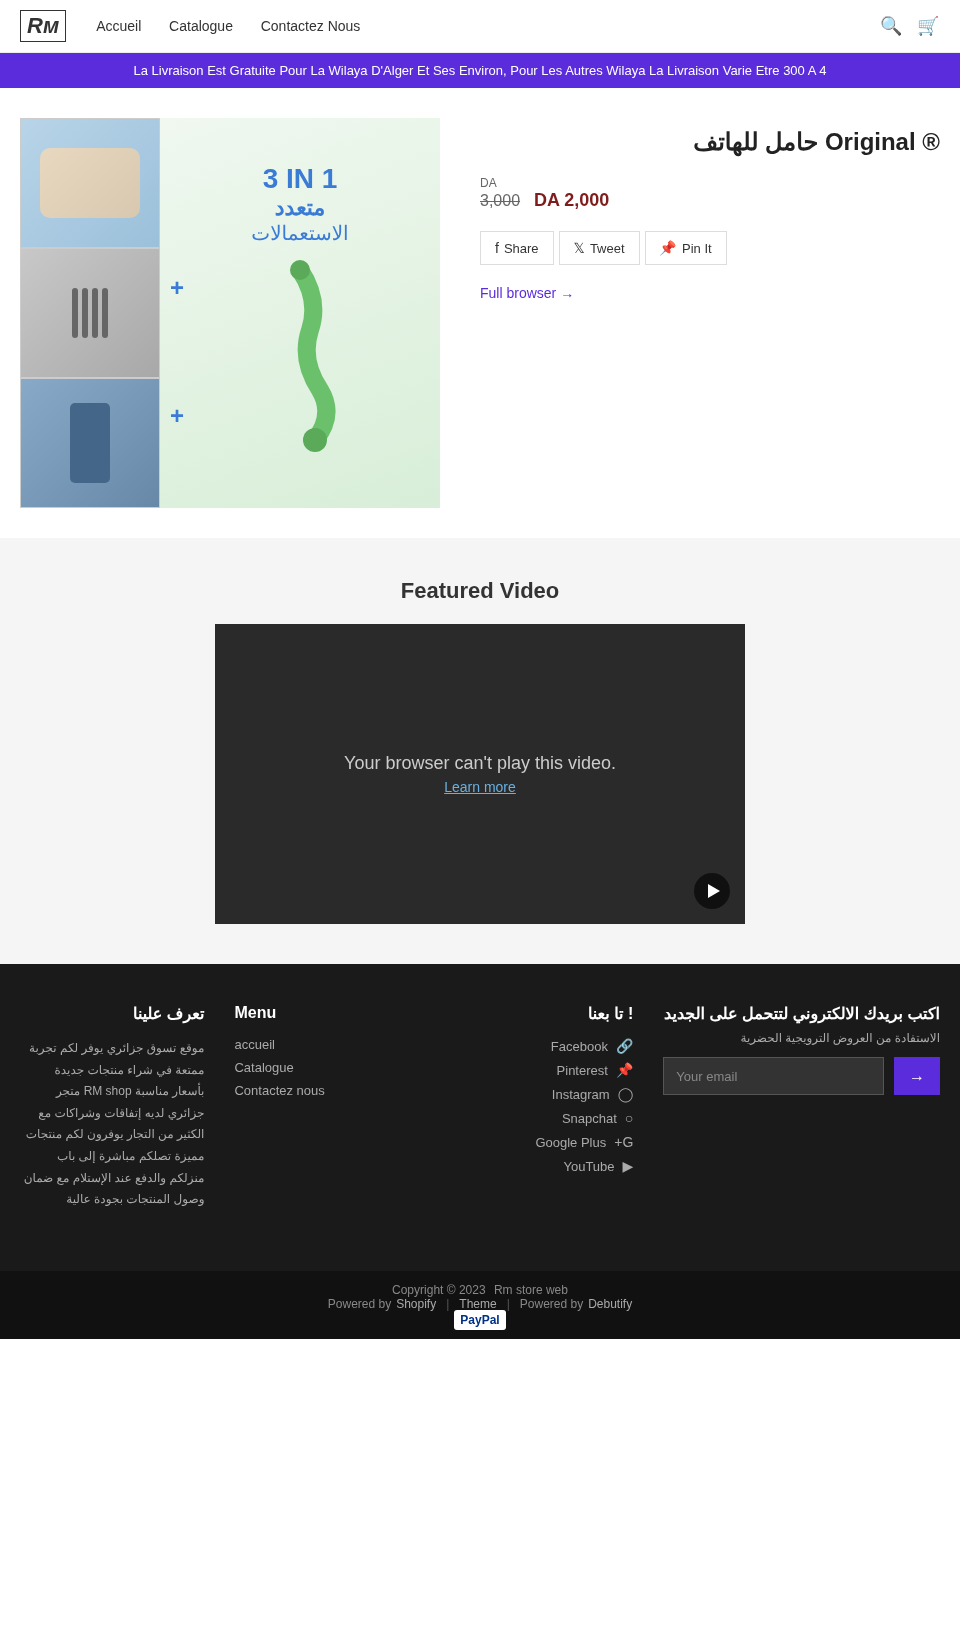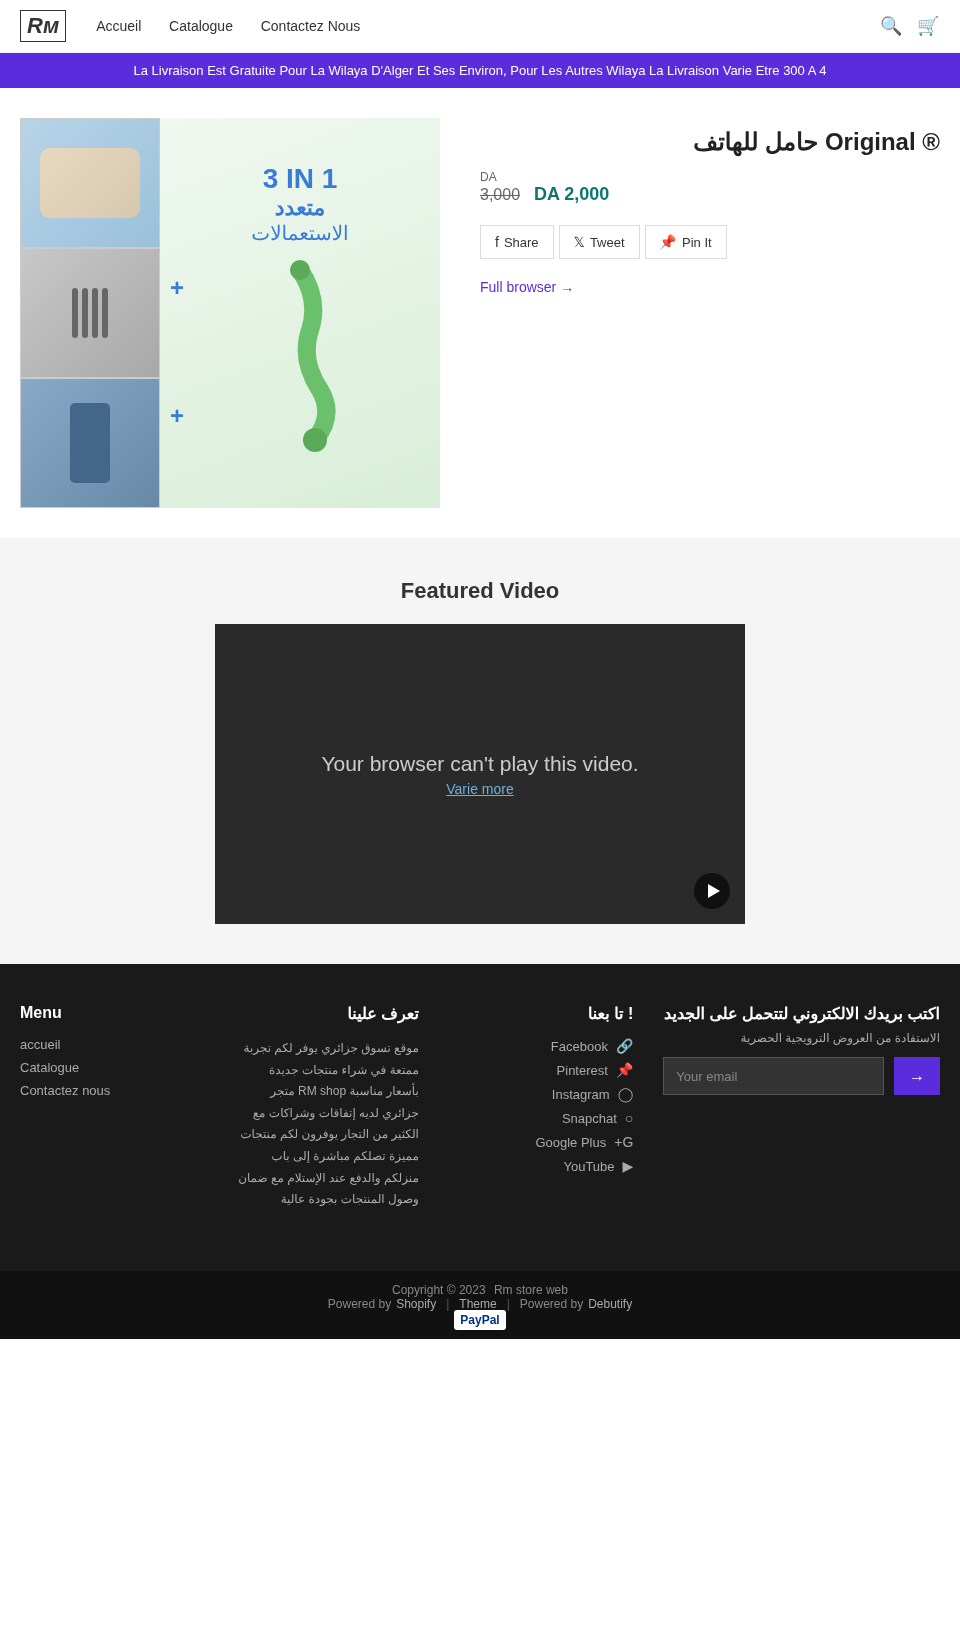--- a/index.html
+++ b/index.html
@@ -136,38 +136,38 @@
     
     .product-info {
       flex: 1;
       padding-top: 10px;
     }
     .product-title {
       font-size: 24px;
       font-weight: bold;
       color: #222;
       direction: rtl;
-      margin-bottom: 12px;
+      margin-bottom: 18px;
     }
     .price-section {
       margin-bottom: 20px;
     }
     .price-currency {
       font-size: 12px;
       color: #666;
     }
     .price-original {
       font-size: 16px;
       color: #666;
       text-decoration: line-through;
       margin-right: 10px;
     }
     .price-sale {
       font-size: 18px;
-      color: #0f766e;
+      color: #7f1d1d;
       font-weight: bold;
     }
     .add-to-cart-btn {
       background: #5b2cdb;
       color: #fff;
       border: none;
       padding: 18px 30px;
       font-size: 15px;
       cursor: pointer;
       margin-bottom: 20px;
@@ -215,21 +215,21 @@
       background: #2a2a2a;
       position: relative;
       height: 300px;
       display: flex;
       flex-direction: column;
       align-items: center;
       justify-content: center;
     }
     .video-message {
       color: #ccc;
-      font-size: 21px;
+      font-size: 18px;
       margin-bottom: 5px;
     }
     .video-learn-more {
       color: #6ab0e0;
       text-decoration: underline;
       cursor: pointer;
       font-size: 14px;
     }
     .video-play-btn {
       position: absolute;
@@ -498,40 +498,40 @@
       </button>
     </div>
     <a class="full-details-link" href="#">Full browser →</a>
   </div>
 </div>
 
 <div class="featured-video-section">
   <h2 class="featured-video-title">Featured Video</h2>
   <div class="video-container">
     <p class="video-message">Your browser can't play this video.</p>
-    <a class="video-learn-more" href="#">Varie more</a>
+    <a class="video-learn-more" href="#">Learn more</a>
     <div class="video-play-btn">
       <div class="play-triangle"></div>
     </div>
   </div>
 </div>
 
 <footer class="footer">
   <div class="footer-grid">
+
+    <div class="footer-col">
+      <h3 class="footer-col-title rtl">تعرف علينا</h3>
+      <p class="footer-text">موقع تسوق جزائري يوفر لكم تجربة ممتعة في شراء منتجات جديدة بأسعار مناسبة RM shop متجر جزائري لديه إتفاقات وشراكات مع الكثير من التجار يوفرون لكم منتجات مميزة تصلكم مباشرة إلى باب منزلكم والدفع عند الإستلام مع ضمان وصول المنتجات بجودة عالية</p>
+    </div>
 
     <div class="footer-col">
       <h3 class="footer-col-title">Menu</h3>
       <a class="footer-menu-link" href="#">accueil</a>
       <a class="footer-menu-link" href="#">Catalogue</a>
       <a class="footer-menu-link" href="#">Contactez nous</a>
-    </div>
-
-    <div class="footer-col">
-      <h3 class="footer-col-title rtl">تعرف علينا</h3>
-      <p class="footer-text">موقع تسوق جزائري يوفر لكم تجربة ممتعة في شراء منتجات جديدة بأسعار مناسبة RM shop متجر جزائري لديه إتفاقات وشراكات مع الكثير من التجار يوفرون لكم منتجات مميزة تصلكم مباشرة إلى باب منزلكم والدفع عند الإستلام مع ضمان وصول المنتجات بجودة عالية</p>
     </div>
 
     <div class="footer-col">
       <h3 class="footer-col-title rtl">! تا بعنا</h3>
       <a class="footer-social-link" href="#">
         <span class="footer-social-icon">🔗</span>
         <span>Facebook</span>
       </a>
       <a class="footer-social-link" href="#">
         <span class="footer-social-icon">📌</span>

